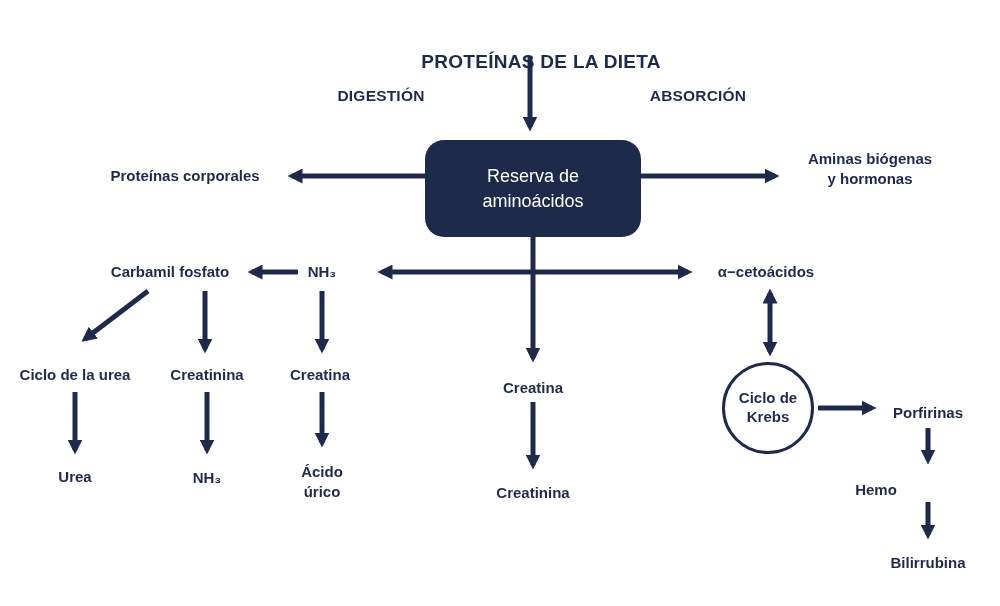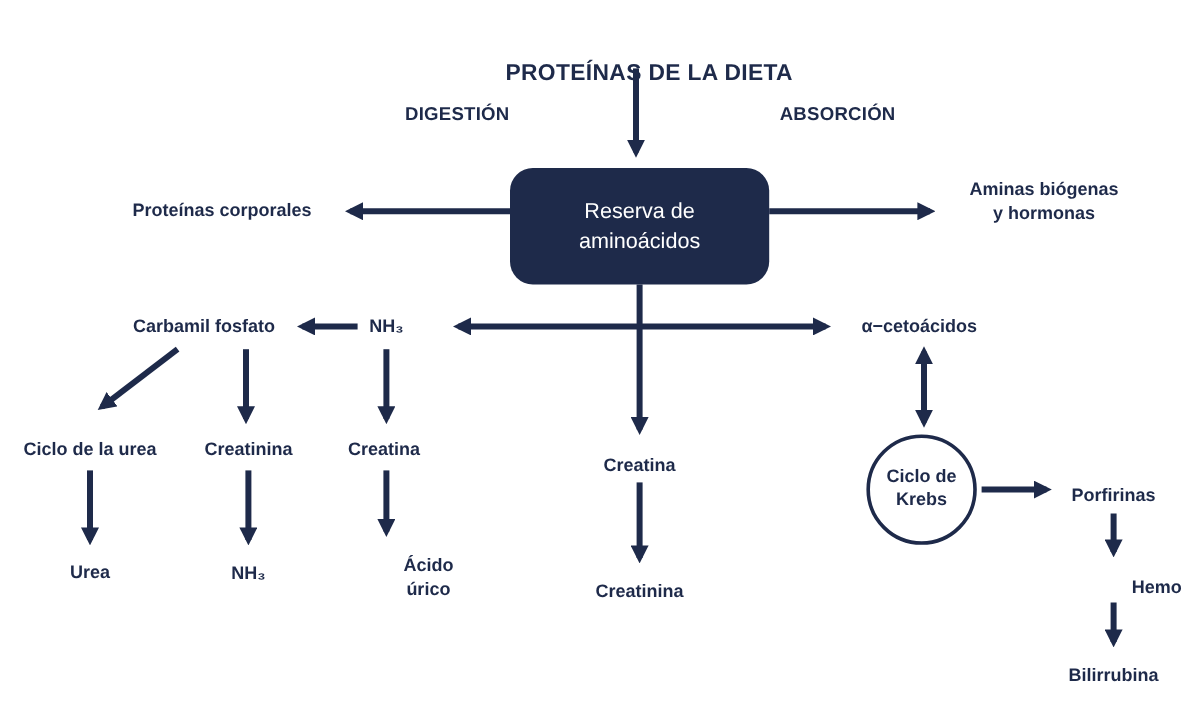--- a/index.html
+++ b/index.html
@@ -121,28 +121,28 @@
   <div class="label" style="left:322px; top:272px;">NH₃</div>
   <div class="label" style="left:766px; top:272px;">α−cetoácidos</div>
 
   <div class="label" style="left:75px; top:375px;">Ciclo de la urea</div>
   <div class="label" style="left:207px; top:375px;">Creatinina</div>
   <div class="label" style="left:320px; top:375px;">Creatina</div>
   <div class="label" style="left:533px; top:388px;">Creatina</div>
 
   <div class="label" style="left:75px; top:477px;">Urea</div>
   <div class="label" style="left:207px; top:478px;">NH₃</div>
-  <div class="label" style="left:322px; top:481px;margin-left:35px;">
+  <div class="label" style="left:322px; top:481px;">
     <span class="line">Ácido</span>
     <span class="line">úrico</span>
   </div>
   <div class="label" style="left:533px; top:493px;">Creatinina</div>
 
   <div class="krebs">
     <span class="line">Ciclo de</span>
     <span class="line">Krebs</span>
   </div>
 
   <div class="label" style="left:928px; top:413px;">Porfirinas</div>
-  <div class="label" style="left:964px; top:490px;">Hemo</div>
+  <div class="label" style="left:876px; top:490px;">Hemo</div>
   <div class="label" style="left:928px; top:563px;">Bilirrubina</div>
 
 </div>
 
 </body></html>

